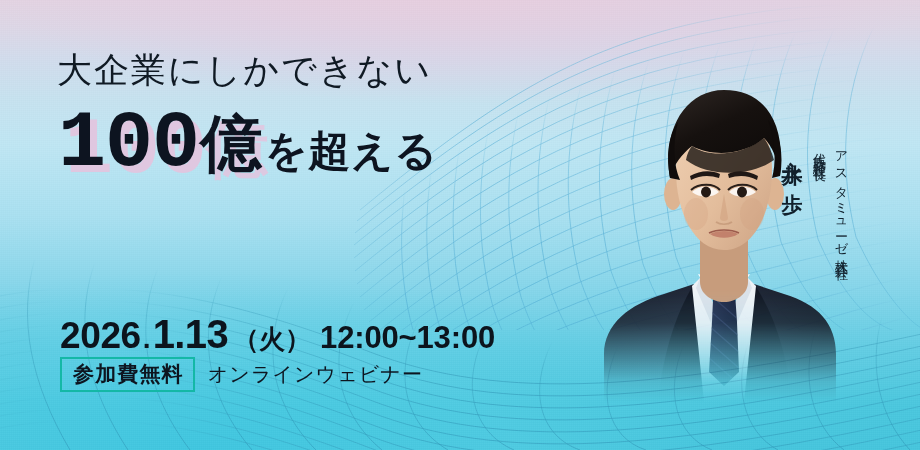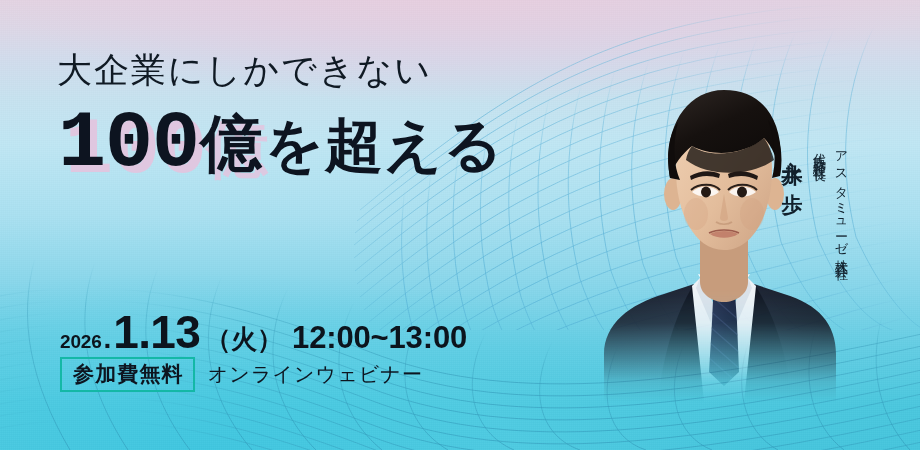--- a/index.html
+++ b/index.html
@@ -134,21 +134,21 @@
     font-size: 62px;
     line-height: 1;
     font-weight: 700;
     color: #0d1420;
     letter-spacing: .01em;
     margin-left: 1px;
     font-family: "Liberation Sans", "DejaVu Sans", sans-serif;
     text-shadow: 6px 6px 0 rgba(227,196,222,.85);
   }
   .big-tail {
-    font-size: 58px;
+    font-size: 42px;
     line-height: 1;
     font-weight: 700;
     color: #0d1420;
     letter-spacing: .012em;
     margin-left: 2px;
     font-family: "Liberation Sans", "DejaVu Sans", sans-serif;
   }
   .line-3 {
     position: absolute;
     left: 57px;
@@ -167,23 +167,23 @@
     left: 60px;
     top: 296px;
     height: 46px;
     display: flex;
     align-items: baseline;
     color: #0c141d;
     white-space: nowrap;
     font-family: "Liberation Sans", "DejaVu Sans", sans-serif;
     font-weight: 700;
   }
-  .date-year { font-size: 19px; letter-spacing: -.01em; }
+  .date-year { font-size: 37px; letter-spacing: -.01em; }
   .date-dot  { font-size: 28px; padding: 0 2px; }
-  .date-md   { font-size: 46px; letter-spacing: -.015em; }
+  .date-md   { font-size: 40px; letter-spacing: -.015em; }
   .date-dow  { font-size: 26px; padding-left: 5px; letter-spacing: 0; font-weight: 600; }
   .date-time { font-size: 31px; padding-left: 9px; letter-spacing: -.005em; margin-top: 24px; }
 
   .meta-row {
     position: absolute;
     left: 60px;
     top: 357px;
     display: flex;
     align-items: center;
     white-space: nowrap;

